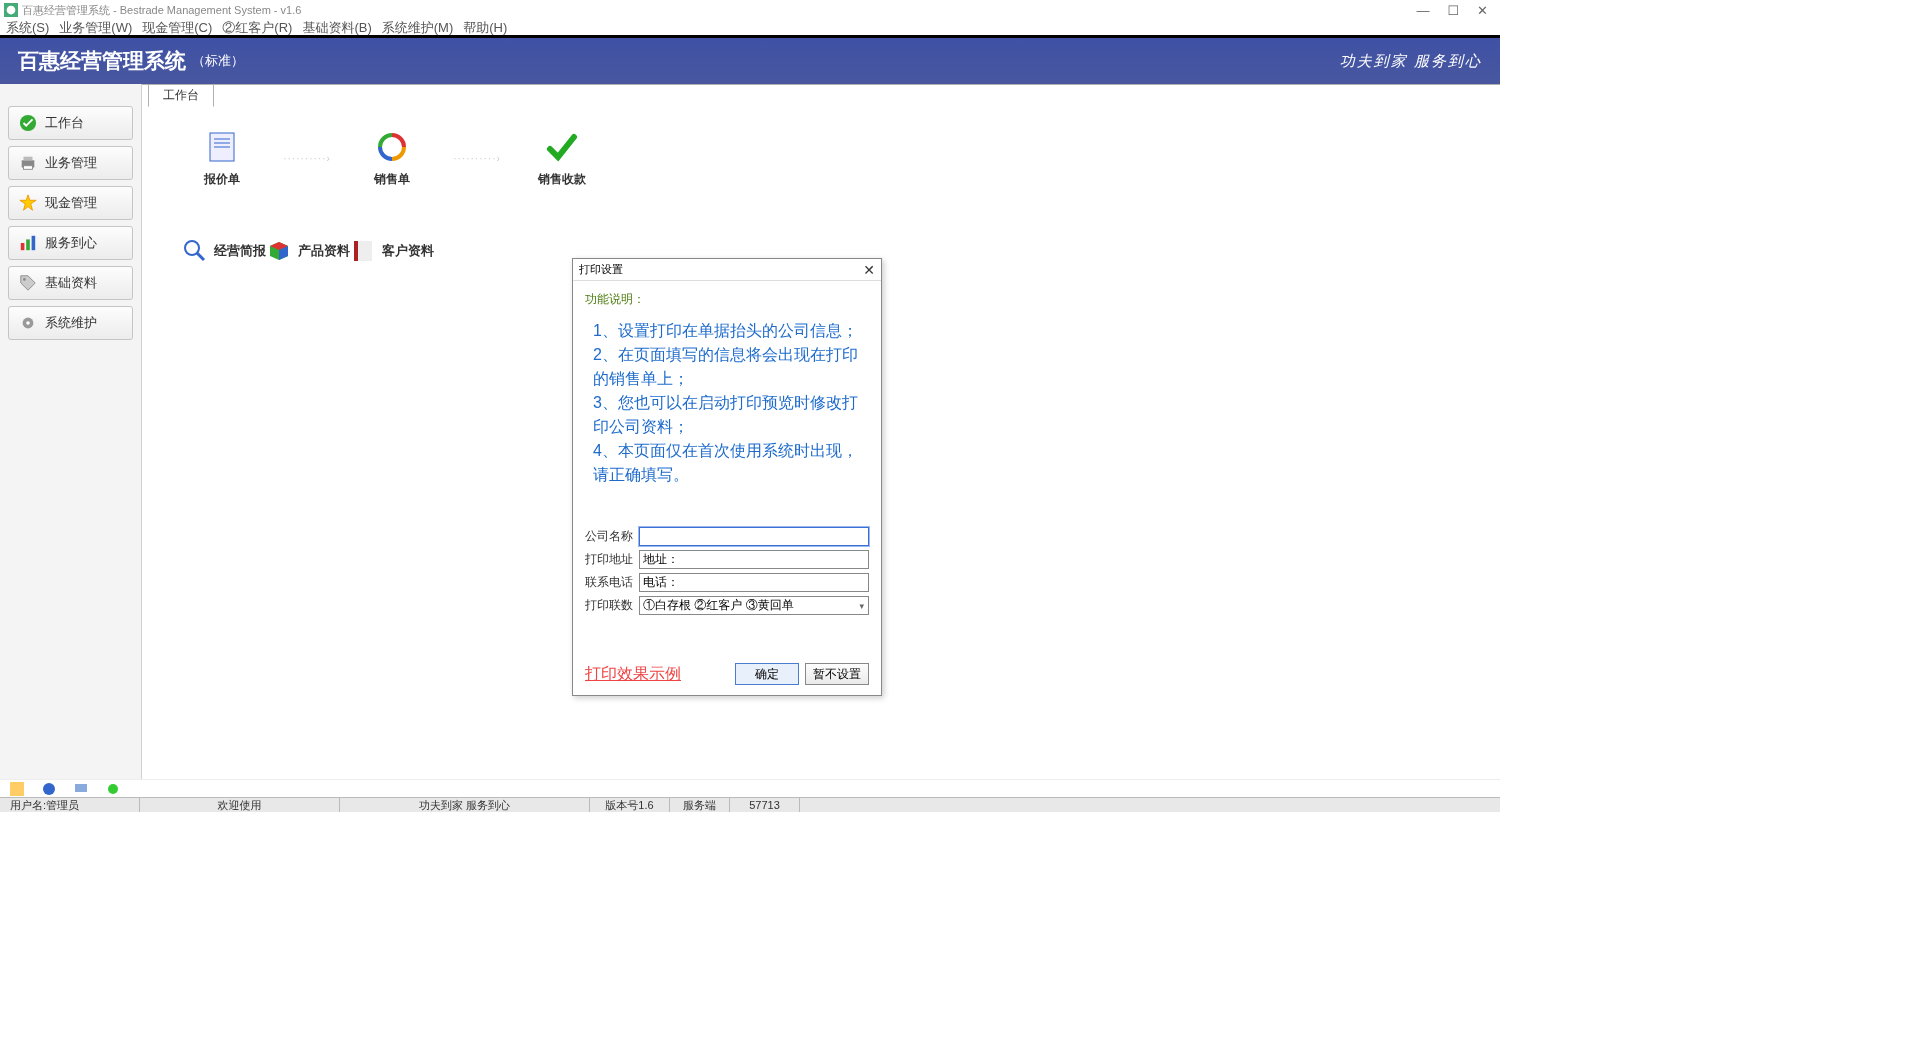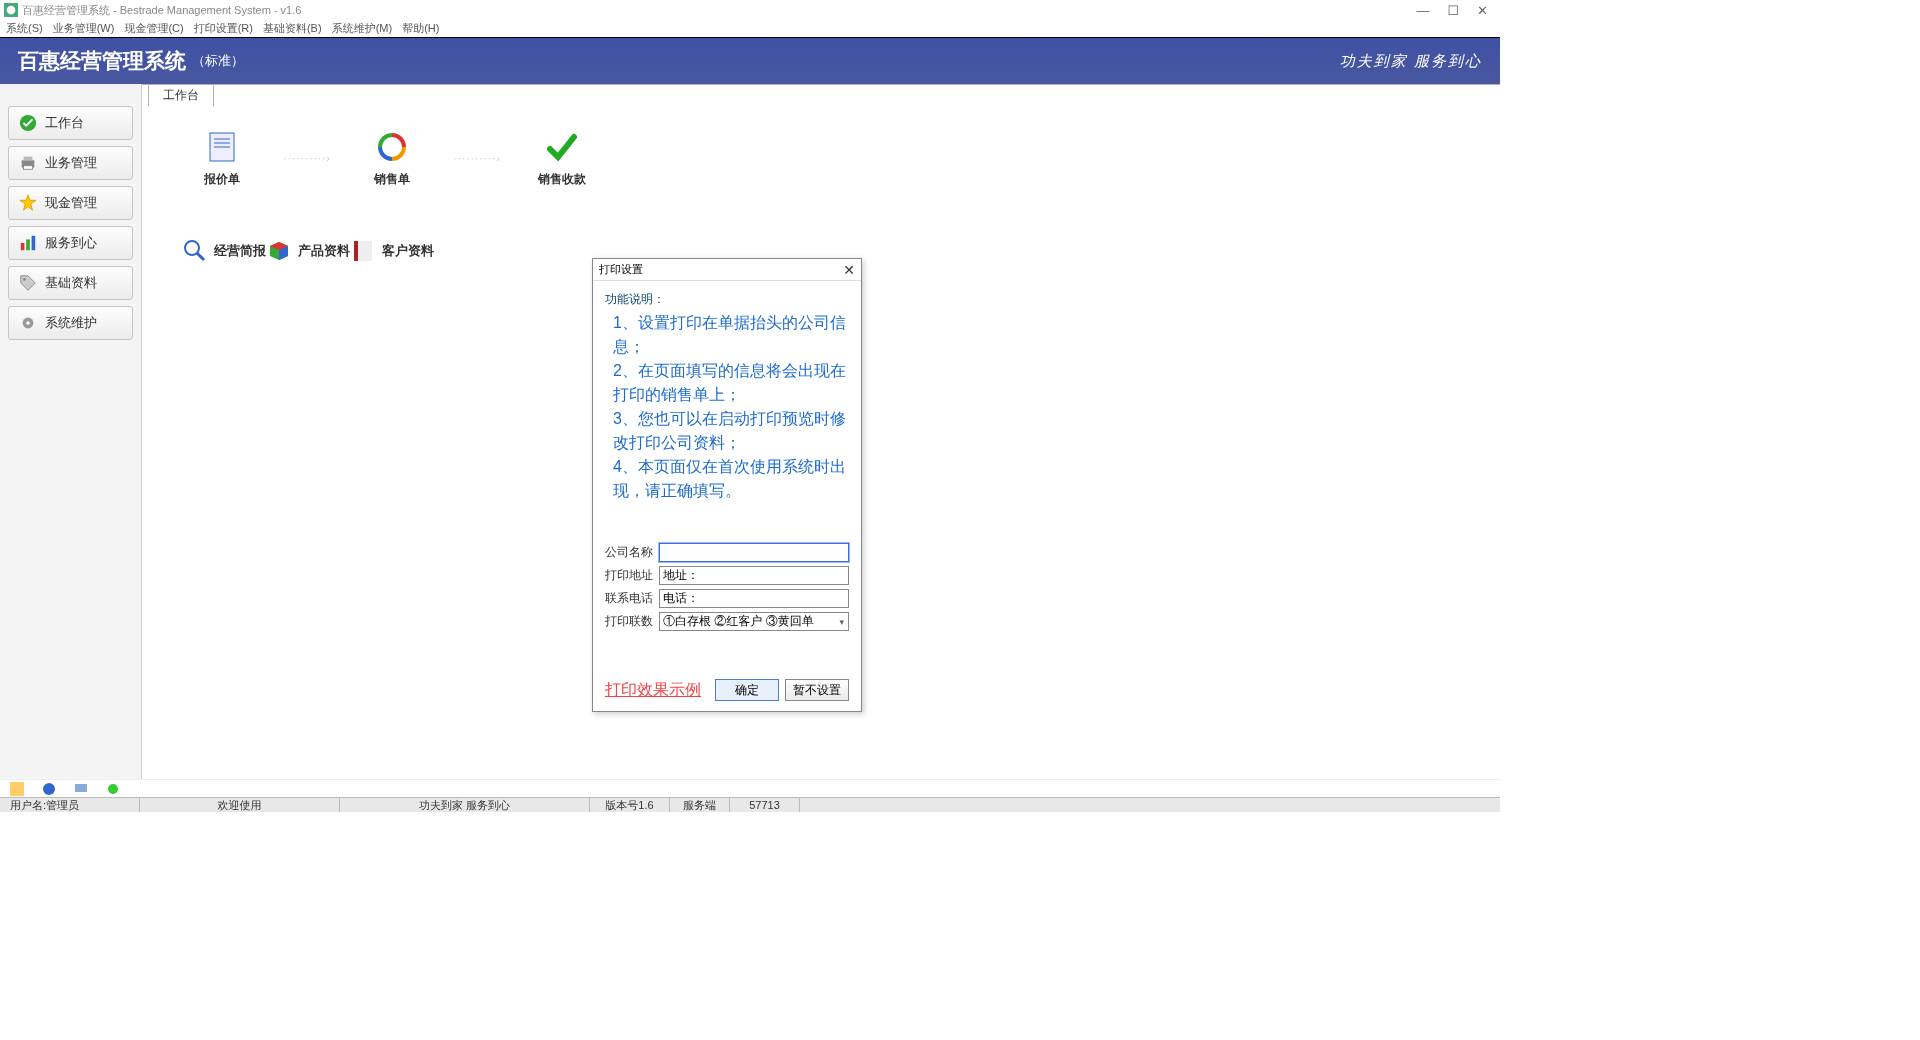--- a/index.html
+++ b/index.html
@@ -5,21 +5,21 @@
 * { margin: 0; padding: 0; box-sizing: border-box; }
 body { font-family: "Microsoft YaHei", "SimSun", sans-serif; font-size: 12px; background: #fff; overflow: hidden; width: 1500px; height: 812px; position: relative; }
 
 
 .titlebar { height: 20px; background: #fff; display: flex; align-items: center; padding: 0 4px; color: #888; font-size: 11px; }
 .titlebar .app-icon { width: 14px; height: 14px; margin-right: 4px; }
 .titlebar .win-controls { margin-left: auto; display: flex; gap: 18px; padding-right: 8px; color: #666; font-size: 13px; }
 .titlebar .win-controls span { cursor: pointer; }
 
 
-.menubar { height: 18px; background: #fff; display: flex; align-items: center; padding: 0 6px; color: #555; font-size: 11px; border-bottom: 1px solid #000000; }
+.menubar { height: 18px; background: #fff; display: flex; align-items: center; padding: 0 6px; color: #555; font-size: 13px; border-bottom: 3px solid #000000; }
 .menubar .menu-item { margin-right: 10px; cursor: pointer; }
 
 
 .header-band { height: 46px; background: linear-gradient(#3f51a5, #48579f); display: flex; align-items: center; padding: 0 18px; color: #fff; }
 .header-band .brand { font-size: 21px; font-weight: bold; }
 .header-band .brand-sub { font-size: 13px; margin-left: 6px; }
 .header-band .slogan { margin-left: auto; font-size: 15px; font-style: italic; letter-spacing: 2px; }
 
 
 .main { display: flex; height: calc(100% - 20px - 18px - 46px - 18px - 15px); background: #fff; }
@@ -39,25 +39,25 @@
 .desk-item { width: 80px; text-align: center; cursor: pointer; }
 .desk-item .di-icon { width: 36px; height: 36px; margin: 0 auto 6px; display: block; }
 .desk-item .di-label { font-size: 12px; font-weight: bold; color: #333; }
 .flow-arrow { color: #ccc; letter-spacing: 1px; font-size: 10px; width: 50px; text-align: center; }
 .row-icons2 { display: flex; align-items: center; }
 .desk-item2 { display: flex; align-items: center; gap: 6px; cursor: pointer; }
 .desk-item2 .di-icon { width: 26px; height: 26px; }
 .desk-item2 .di-label { font-size: 13px; font-weight: bold; color: #333; }
 
 
-.dialog { position: absolute; left: 592px; top: 258px; width: 270px; background: #fff; border: 1px solid #888; box-shadow: 2px 2px 6px rgba(0,0,0,0.2); }
+.dialog { position: absolute; left: 572px; top: 258px; width: 310px; background: #fff; border: 1px solid #888; box-shadow: 2px 2px 6px rgba(0,0,0,0.2); }
 .dialog-title { height: 22px; display: flex; align-items: center; padding: 0 6px; font-size: 11px; border-bottom: 1px solid #ddd; }
 .dialog-title .close { margin-left: auto; font-size: 14px; cursor: pointer; color: #333; }
 .dialog-body { padding: 10px 12px 8px 12px; }
-.func-title { color: #0c4a6e; font-size: 12px; margin-bottom: 3px; }
+.func-title { color: #4d7c0f; font-size: 12px; margin-bottom: 11px; }
 .func-list { color: #1e6bcc; font-size: 16px; line-height: 1.5; padding-left: 8px; margin-bottom: 40px; }
 .form-row { display: flex; align-items: center; margin-bottom: 4px; }
 .form-row label { width: 54px; font-size: 12px; color: #333; }
 .form-row input, .form-row .sel { flex: 1; height: 19px; border: 1px solid #888; font-size: 12px; padding: 0 3px; background: #fff; }
 .form-row input.focused { border: 1px solid #3b6fd6; outline: 1px solid #9bb9f0; }
 .form-row .sel { display: flex; align-items: center; position: relative; }
 .form-row .sel .caret { position: absolute; right: 4px; font-size: 9px; color: #666; pointer-events: none; }
 .dialog-footer { display: flex; align-items: center; padding: 6px 12px 10px 12px; margin-top: 30px; }
 .dialog-footer .link { text-decoration: underline; color: #ef4444; cursor: pointer; font-size: 16px; }
 .dialog-footer .btns { margin-left: auto; display: flex; gap: 6px; justify-content: flex-end; }
@@ -96,21 +96,21 @@
     <span>—</span>
     <span>☐</span>
     <span>✕</span>
   </div>
 </div>
 
 <div class="menubar">
   <span class="menu-item">系统(S)</span>
   <span class="menu-item">业务管理(W)</span>
   <span class="menu-item">现金管理(C)</span>
-  <span class="menu-item">打印设置(R)</span>
+  <span class="menu-item">②红客户(R)</span>
   <span class="menu-item">基础资料(B)</span>
   <span class="menu-item">系统维护(M)</span>
   <span class="menu-item">帮助(H)</span>
 </div>
 
 <div class="header-band">
   <span class="brand">百惠经营管理系统</span>
   <span class="brand-sub">（标准）</span>
   <span class="slogan">功夫到家 服务到心</span>
 </div>

